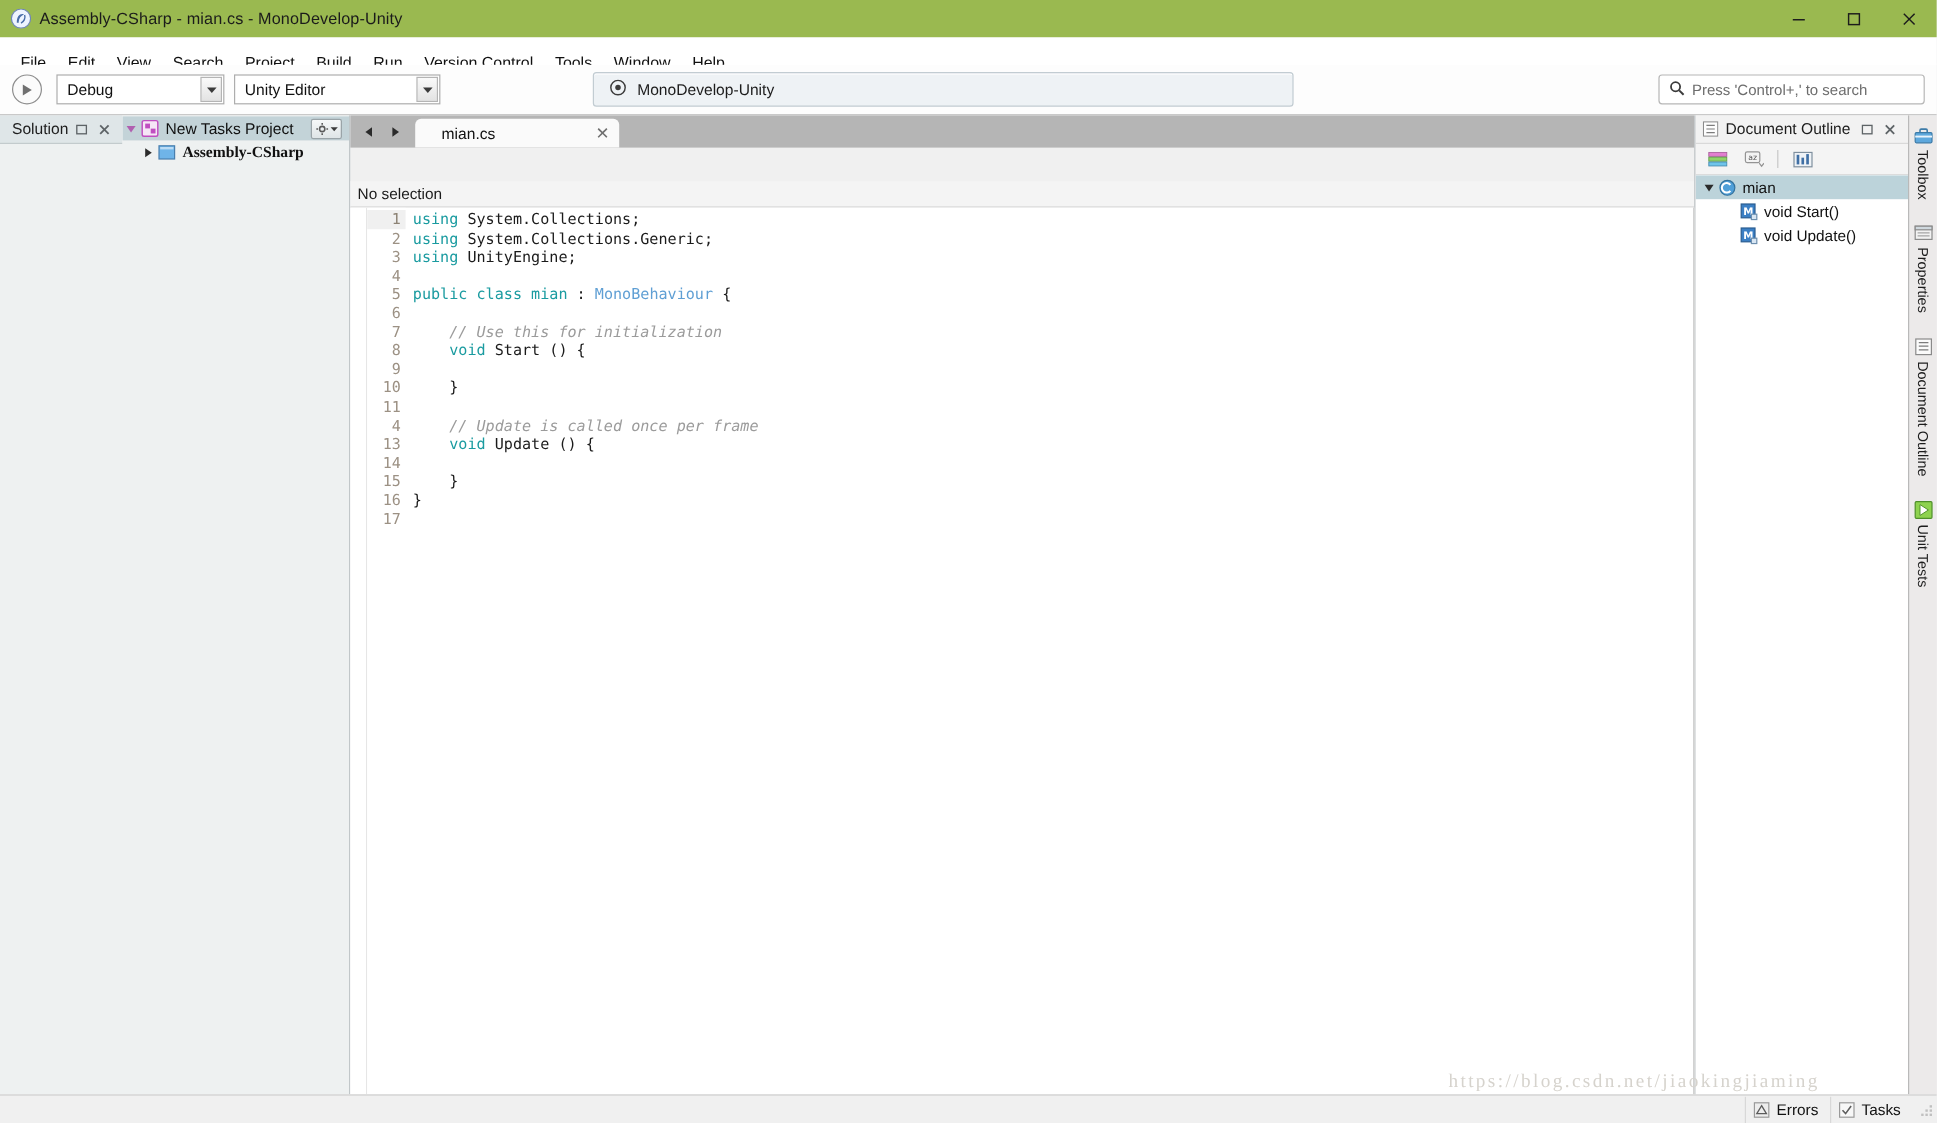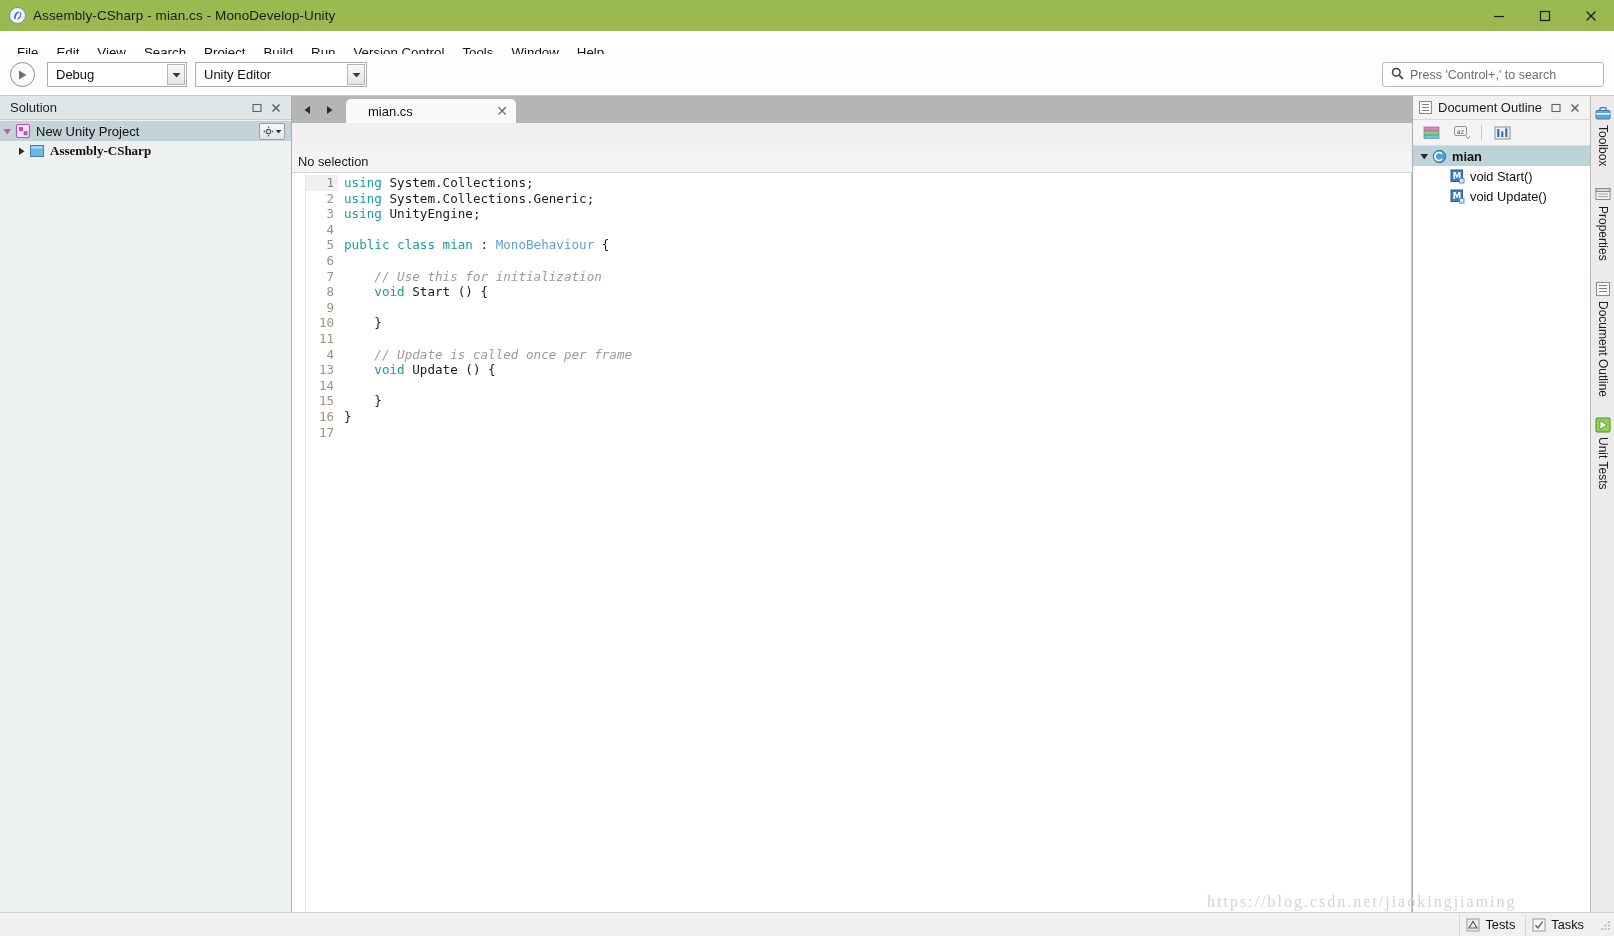--- a/index.html
+++ b/index.html
@@ -123,21 +123,21 @@
     padding-left: 8px;
   }
   .searchbox .ph { font-size: 12.5px; color: #6d6d6d; margin-left: 6px; }
 
   
   .bodyrow { flex: 1 1 auto; display: flex; min-height: 0; background: #f0f0f0; }
 
   
   .solution-pad {
     width: 292px; flex: 0 0 292px;
-    display: flex; flex-direction: column;
+    display: flex; flex-direction: row;
     background: #eef1f1;
     border-right: 1px solid #a9b0b3;
   }
   .pad-header {
     height: 24px; min-height: 24px;
     background: #dfe6e8;
     border-bottom: 1px solid #c3cbcd;
     display: flex; align-items: center;
     padding: 0 7px 0 10px;
   }
@@ -404,20 +404,29 @@
 
     <div class="combo runtime">
       <span class="combo-label">Unity Editor</span>
       <span class="combo-arrow">
         <svg width="9" height="6" viewBox="0 0 9 6">
             <polygon points="0.5,1 8.5,1 4.5,5.4" fill="#3b3b3b"></polygon>
           </svg>
       </span>
     </div>
 
+    <div class="status-pill">
+      <span>
+        <svg width="14" height="14" viewBox="0 0 14 14">
+          <circle cx="7" cy="7" r="6" fill="none" stroke="#3c3c3c" stroke-width="1.2"></circle>
+          <circle cx="7" cy="7" r="2.3" fill="#3c3c3c"></circle>
+        </svg>
+      </span>
+      <span class="txt">MonoDevelop-Unity</span>
+    </div>
 
     <div class="searchbox">
       <span>
         <svg width="13" height="13" viewBox="0 0 13 13">
           <circle cx="5.3" cy="5.3" r="3.8" fill="none" stroke="#3c3c3c" stroke-width="1.5"></circle>
           <line x1="8.3" y1="8.3" x2="12" y2="12" stroke="#3c3c3c" stroke-width="1.7"></line>
         </svg>
       </span>
       <span class="ph">Press 'Control+,' to search</span>
     </div>
@@ -445,21 +454,21 @@
             <span class="twisty">
               <svg width="9" height="9" viewBox="0 0 9 9">
                 <polygon points="0.5,2 8,2 4.2,7.5" fill="#b060b0"></polygon>
               </svg>
             </span>
             <span class="tico"><svg width="16" height="16" viewBox="0 0 16 16">
                 <rect x="1.5" y="1.5" width="13" height="13" rx="1.5" fill="#f6e6f6" stroke="#c04ec0" stroke-width="1.2"></rect>
                 <rect x="4" y="4" width="4" height="4" fill="#c04ec0"></rect>
                 <rect x="8.6" y="8.2" width="4" height="4" fill="#c04ec0"></rect>
               </svg></span>
-            <span class="tlabel">New Unity Project</span>
+            <span class="tlabel">New Tasks Project</span>
             <span class="gear-btn">
               <svg width="11" height="11" viewBox="0 0 11 11">
                 <circle cx="5.5" cy="5.5" r="2.2" fill="none" stroke="#5a5a5a" stroke-width="1.3"></circle>
                 <g stroke="#5a5a5a" stroke-width="1.3">
                   <line x1="5.5" y1="0.6" x2="5.5" y2="2"></line>
                   <line x1="5.5" y1="9" x2="5.5" y2="10.4"></line>
                   <line x1="0.6" y1="5.5" x2="2" y2="5.5"></line>
                   <line x1="9" y1="5.5" x2="10.4" y2="5.5"></line>
                 </g>
               </svg>
@@ -574,21 +583,21 @@
           <svg width="17" height="14" viewBox="0 0 17 14">
             <rect x="1" y="1" width="15" height="12" fill="#eef2f6" stroke="#7f8f9e"></rect>
             <rect x="3.2" y="3" width="2.2" height="8" fill="#3f6fa5"></rect>
             <rect x="7.2" y="5.4" width="2.2" height="5.6" fill="#3f6fa5"></rect>
             <rect x="11.2" y="2.4" width="2.2" height="8.6" fill="#3f6fa5"></rect>
           </svg>
         </span>
       </div>
 
       <div class="outline-tree" id="outline-tree">
-          <div class="ol-row selected" style="padding-left: 4px; font-weight: bold;">
+          <div class="ol-row selected" style="padding-left: 4px;">
             <span class="twisty">
               <svg width="9" height="9" viewBox="0 0 9 9">
                 <polygon points="0.5,2 8,2 4.2,7.5" fill="#2b2b2b"></polygon>
               </svg>
             </span>
             <span class="olico"><svg width="15" height="15" viewBox="0 0 15 15">
                 <circle cx="7.5" cy="7.5" r="6.2" fill="#4f9fd8" stroke="#33729e" stroke-width="1"></circle>
                 <path d="M10 5 A4 4 0 1 0 10 10" fill="none" stroke="#ffffff" stroke-width="1.7"></path>
               </svg></span>
             <span class="ollabel">mian</span>
@@ -653,21 +662,21 @@
 
   <div class="statusbar">
     <div class="status-spacer"></div>
     <div class="status-btn">
       <span class="sico">
         <svg width="14" height="14" viewBox="0 0 14 14">
           <rect x="1" y="1" width="12" height="12" fill="#ededed" stroke="#9a9a9a"></rect>
           <polygon points="7,3.4 11,10 3,10" fill="none" stroke="#5c5c5c" stroke-width="1.1"></polygon>
         </svg>
       </span>
-      <span>Tests</span>
+      <span>Errors</span>
     </div>
     <div class="status-btn">
       <span class="sico">
         <svg width="14" height="14" viewBox="0 0 14 14">
           <rect x="1" y="1" width="12" height="12" fill="#f7f7f7" stroke="#9a9a9a"></rect>
           <polyline points="3.4,7.2 6,10 10.6,3.6" fill="none" stroke="#5c5c5c" stroke-width="1.3"></polyline>
         </svg>
       </span>
       <span>Tasks</span>
     </div>

